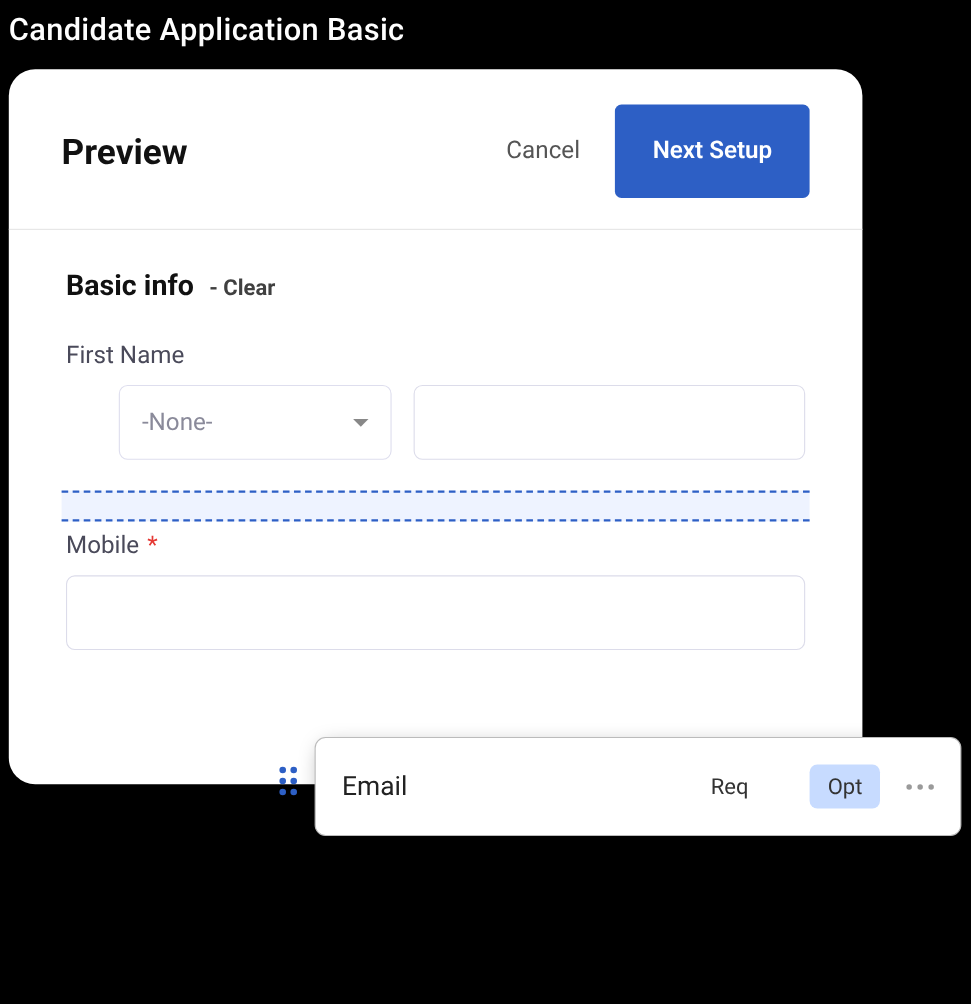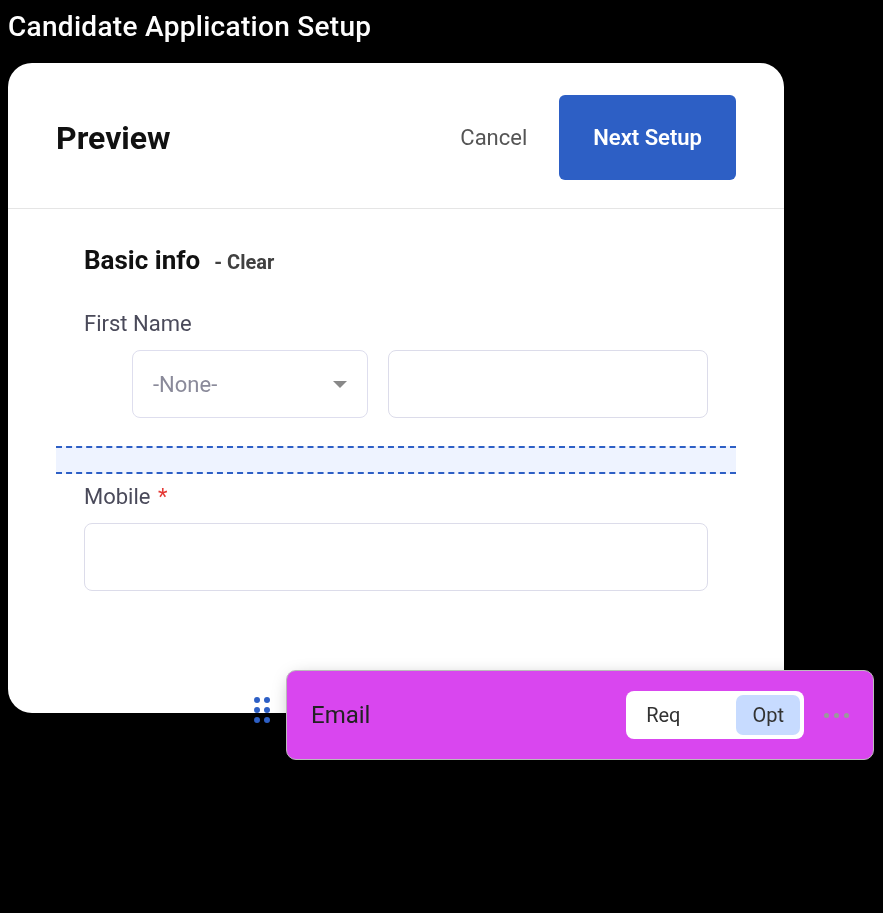--- a/index.html
+++ b/index.html
@@ -64,21 +64,21 @@
       border-radius: 6px;
       cursor: pointer;
       font-family: inherit;
     }
     .divider {
       border: none;
       border-top: 1px solid #e5e5e5;
       margin: 0;
     }
     .section {
-      padding: 36px 76px 0;
+      padding: 36px 52px 0;
     }
     .section-header {
       display: flex;
       align-items: baseline;
       gap: 14px;
       margin-bottom: 36px;
     }
     .section-title {
       font-size: 26px;
       font-weight: 700;
@@ -159,21 +159,21 @@
       border-right: none;
       background: #eef3ff;
       height: 28px;
       margin: 0 48px 10px;
     }
     .drag-item {
       position: absolute;
       top: 670px;
       left: 286px;
       width: 588px;
-      background: #d946ef;
+      background: #ffffff;
       border: 1px solid #bbb;
       border-radius: 10px;
       box-shadow: 5px 8px 18px rgba(0,0,0,0.35);
       display: flex;
       align-items: center;
       padding: 20px 24px;
       z-index: 10;
     }
     .drag-handle-outer {
       position: absolute;
@@ -229,21 +229,21 @@
     .more-dot {
       width: 5px;
       height: 5px;
       border-radius: 50%;
       background: #9a9a9a;
     }
   </style>
 </head>
 <body>
 
-<div class="page-title">Candidate Application Setup</div>
+<div class="page-title">Candidate Application Basic</div>
 
 <div class="card">
 
   <div class="card-header">
     <div class="preview-title">Preview</div>
     <div class="header-actions">
       <button class="btn-cancel">Cancel</button>
       <button class="btn-primary">Next Setup</button>
     </div>
   </div>

